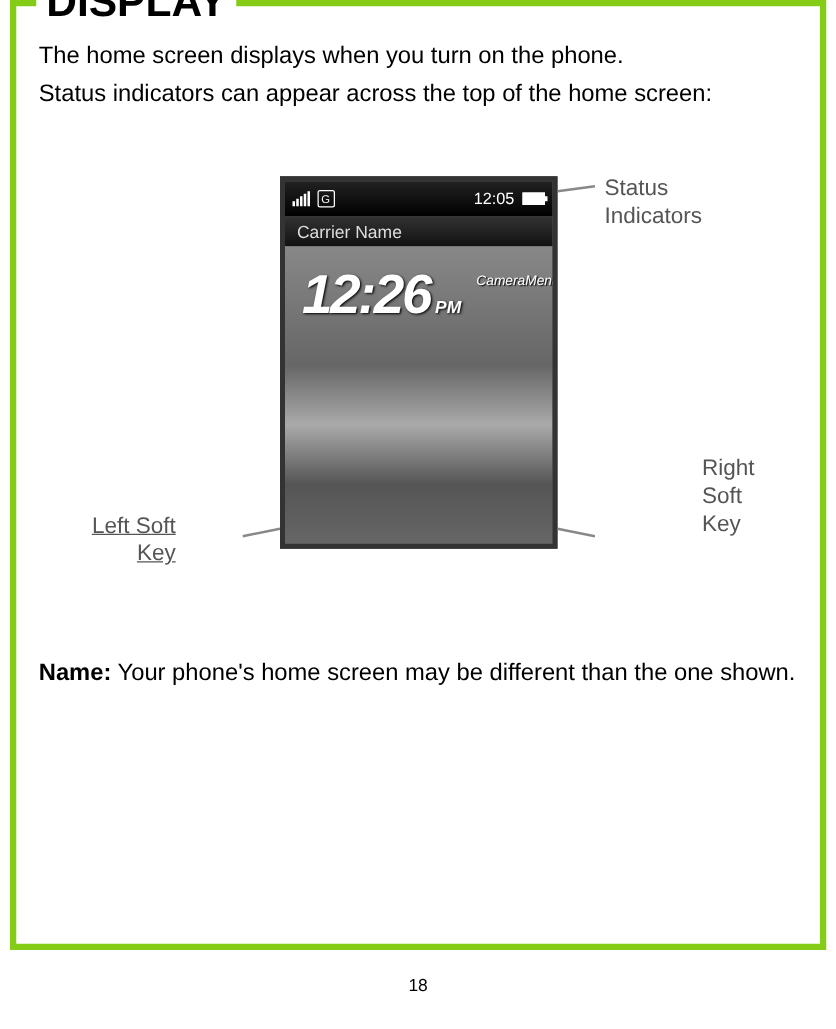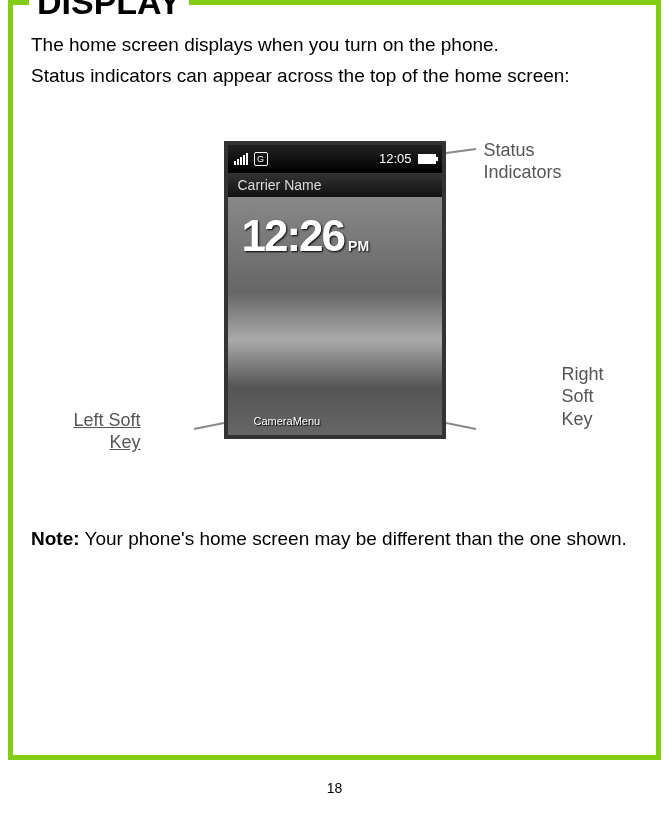--- a/index.html
+++ b/index.html
@@ -109,23 +109,24 @@
       font-size: 14px;
       padding-left: 10px;
       display: flex;
       align-items: center;
     }
     .wallpaper {
       flex: 1;
       background: linear-gradient(#888 0%, #666 40%, #aaa 60%, #555 80%, #666 100%);
       position: relative;
       display: flex;
-      flex-direction: column;
+      flex-direction: row;
       padding: 14px 10px 0 14px;
       color: #fff;
+      font-style: italic;
     }
     .clock-main {
       display: flex;
       align-items: baseline;
       gap: 4px;
     }
     .clock-time {
       font-size: 44px;
       font-weight: bold;
       font-family: Arial, sans-serif;
@@ -281,17 +282,17 @@
       </div>
       <div class="label-right-soft" style="margin-top:222px;">
         <span>Right Soft</span><br>
         <span>Key</span>
       </div>
     </div>
 
   </div>
 
   <div class="note-text">
-    <p><b>Note:</b><span> Your phone's home screen may be different than the one shown.</span></p>
+    <p><b>Name:</b><span> Your phone's home screen may be different than the one shown.</span></p>
   </div>
 </div>
 
 <div class="page-number">18</div>
 
 </body></html>

